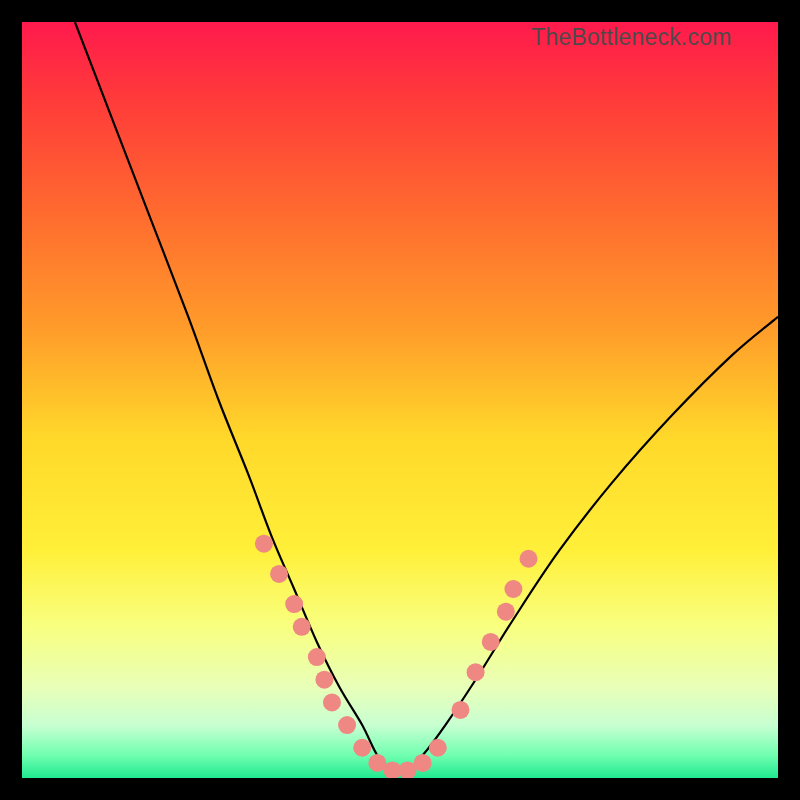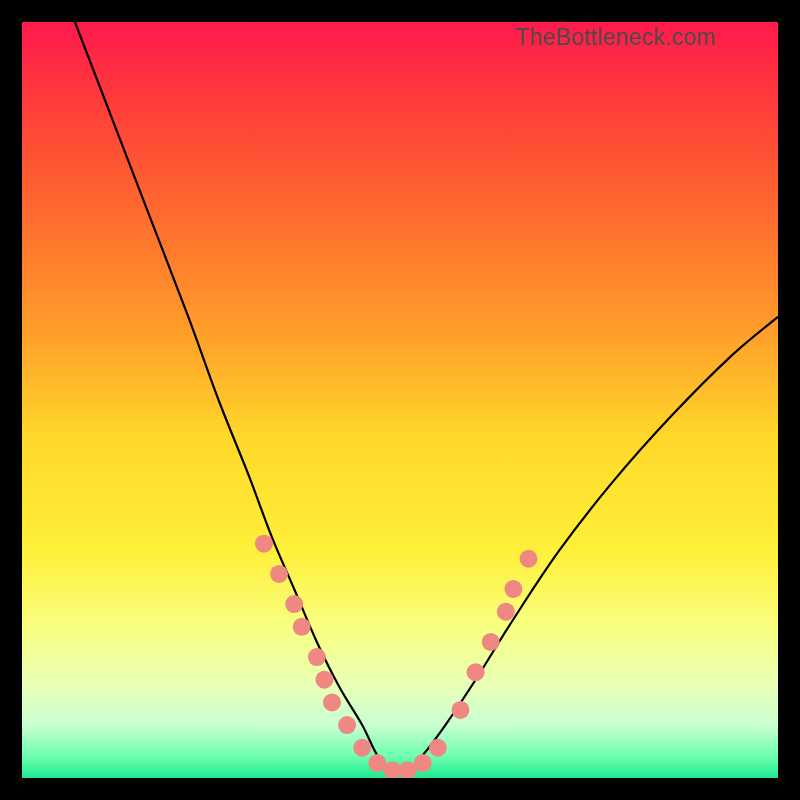--- a/index.html
+++ b/index.html
@@ -11,20 +11,21 @@
     overflow: hidden;
     font-family: Arial, Helvetica, sans-serif;
   }
   .frame {
     position: absolute;
     left: 22px;
     top: 22px;
     width: 700px;
     height: 756px;
     background: #000;
+    padding-left: 16px;
   }
   .gradient {
     position: absolute;
     left: 0;
     top: 0;
     width: 756px;
     height: 756px;
   }
   .watermark {
     position: absolute;

